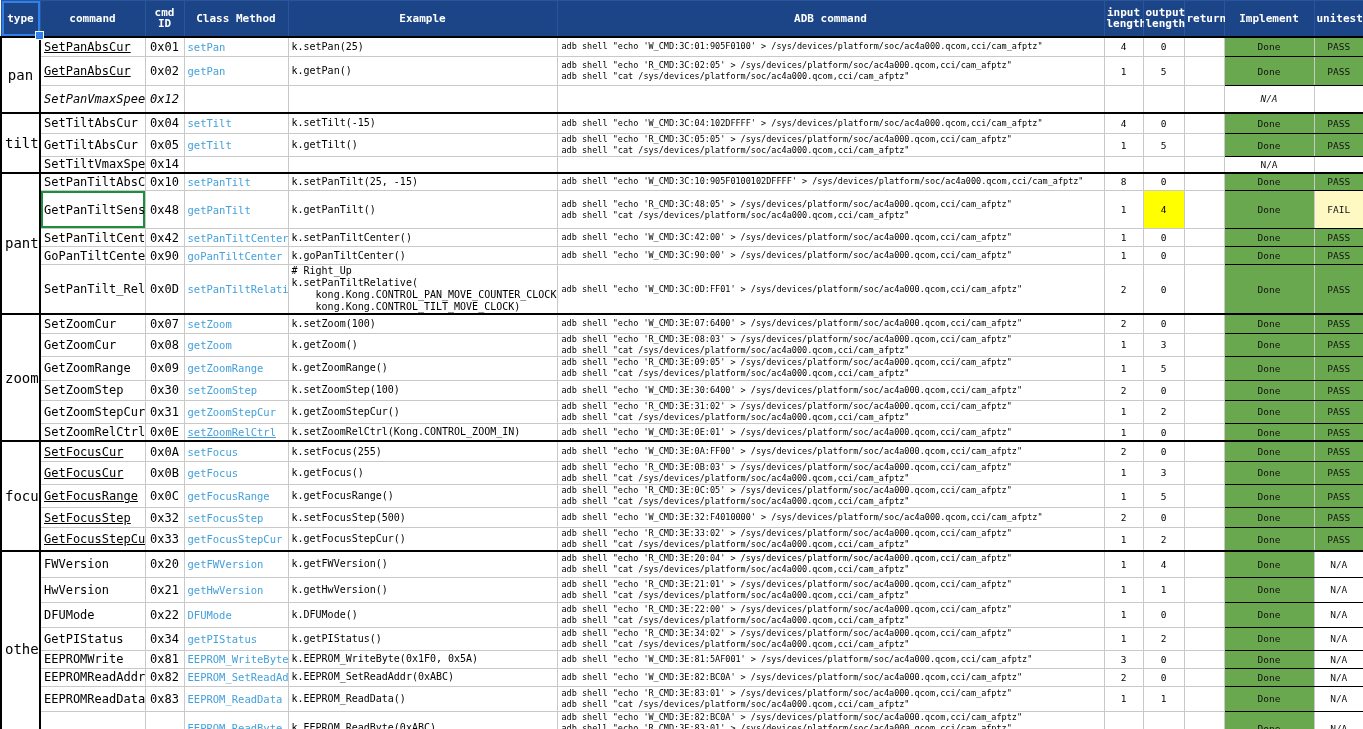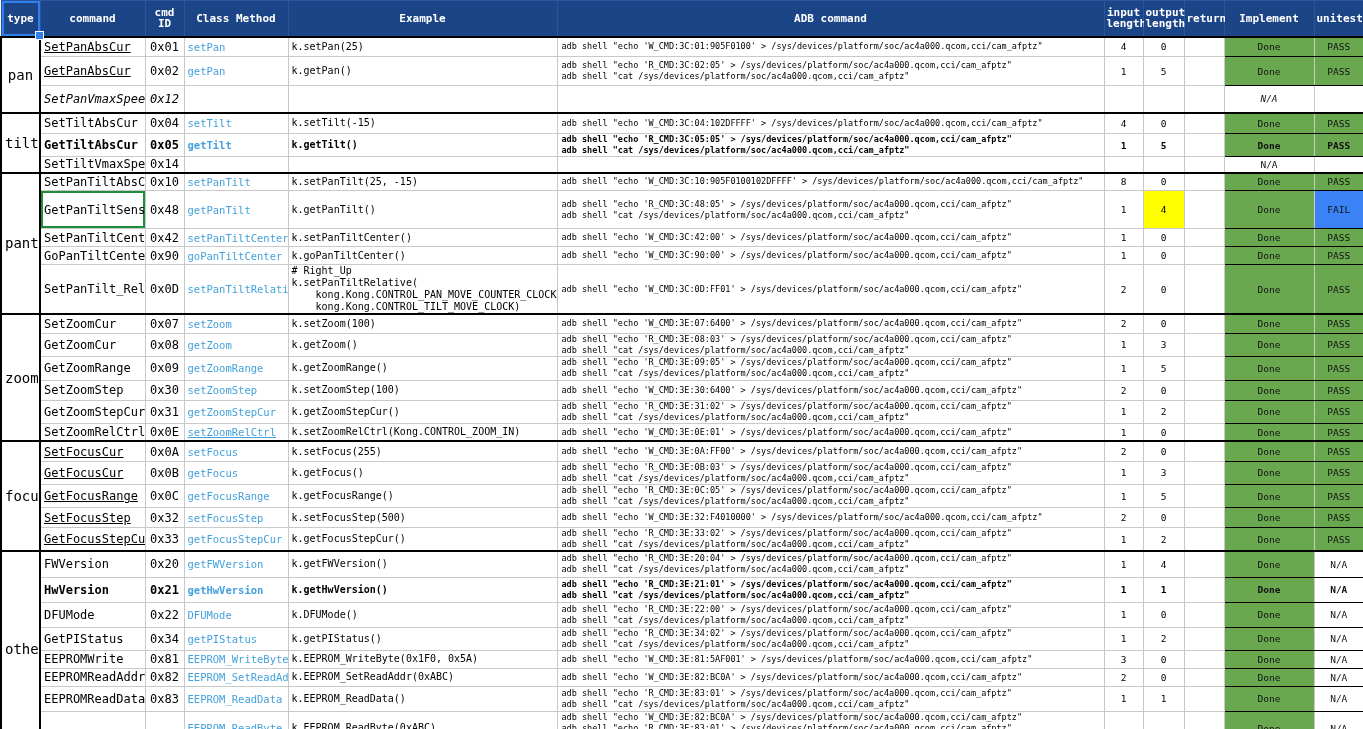--- a/index.html
+++ b/index.html
@@ -32,21 +32,21 @@
   td.c-adb{font-size:8.5px;line-height:1.3;white-space:pre;padding-left:4px;}
   td.c-num{font-size:9.5px;text-align:center;}
   td.c-num.hl-yellow{background:#ffff00;}
   td.c-ret{font-size:9.5px;text-align:center;}
   td.c-imp,td.c-uni{font-size:9.5px;text-align:center;color:#111;
     border-top:1px solid #000;border-bottom:1px solid #000;}
   td.c-imp{border-left:1px solid #000;}
   td.c-uni{border-left:1px solid #000;border-right:2px solid #000;}
   td.imp-done{background:#6aa84f;margin-left:48px;}
   td.u-pass{background:#6aa84f;}
-  td.u-fail{background:#3b82f6;}
+  td.u-fail{background:#fef9c3;}
 </style>
 </head>
 <body>
 
 <table>
   <colgroup>
     <col class="w-type">
       <col class="w-cmd">
       <col class="w-id">
       <col class="w-cls">
@@ -123,21 +123,21 @@
         <td class="c-cmdid">0x04</td>
         <td class="c-cls">setTilt</td>
         <td class="c-ex">k.setTilt(-15)</td>
         <td class="c-adb">adb shell "echo 'W_CMD:3C:04:102DFFFF' &gt; /sys/devices/platform/soc/ac4a000.qcom,cci/cam_afptz"</td>
         <td class="c-num">4</td>
         <td class="c-num">0</td>
         <td class="c-ret"></td>
         <td class="c-imp imp-done">Done</td>
         <td class="c-uni u-pass">PASS</td>
       </tr>
-      <tr style="height: 23px; font-weight: bold;">
+      <tr style="height: 23px;">
         <td class="c-cmd">GetTiltAbsCur</td>
         <td class="c-cmdid">0x05</td>
         <td class="c-cls">getTilt</td>
         <td class="c-ex">k.getTilt()</td>
         <td class="c-adb">adb shell "echo 'R_CMD:3C:05:05' &gt; /sys/devices/platform/soc/ac4a000.qcom,cci/cam_afptz"
 adb shell "cat /sys/devices/platform/soc/ac4a000.qcom,cci/cam_afptz"</td>
         <td class="c-num">1</td>
         <td class="c-num">5</td>
         <td class="c-ret"></td>
         <td class="c-imp imp-done">Done</td>
@@ -367,21 +367,21 @@
         <td class="c-cls">getFWVersion</td>
         <td class="c-ex">k.getFWVersion()</td>
         <td class="c-adb">adb shell "echo 'R_CMD:3E:20:04' &gt; /sys/devices/platform/soc/ac4a000.qcom,cci/cam_afptz"
 adb shell "cat /sys/devices/platform/soc/ac4a000.qcom,cci/cam_afptz"</td>
         <td class="c-num">1</td>
         <td class="c-num">4</td>
         <td class="c-ret"></td>
         <td class="c-imp imp-done">Done</td>
         <td class="c-uni">N/A</td>
       </tr>
-      <tr style="height: 25px; font-weight: bold;">
+      <tr style="height: 25px;">
         <td class="c-cmd">HwVersion</td>
         <td class="c-cmdid">0x21</td>
         <td class="c-cls">getHwVersion</td>
         <td class="c-ex">k.getHwVersion()</td>
         <td class="c-adb">adb shell "echo 'R_CMD:3E:21:01' &gt; /sys/devices/platform/soc/ac4a000.qcom,cci/cam_afptz"
 adb shell "cat /sys/devices/platform/soc/ac4a000.qcom,cci/cam_afptz"</td>
         <td class="c-num">1</td>
         <td class="c-num">1</td>
         <td class="c-ret"></td>
         <td class="c-imp imp-done">Done</td>

